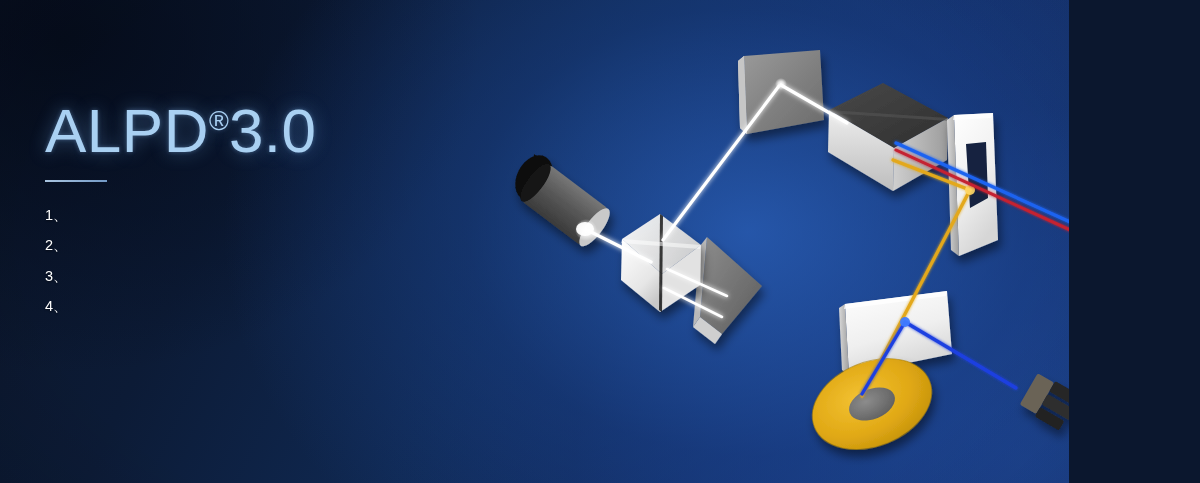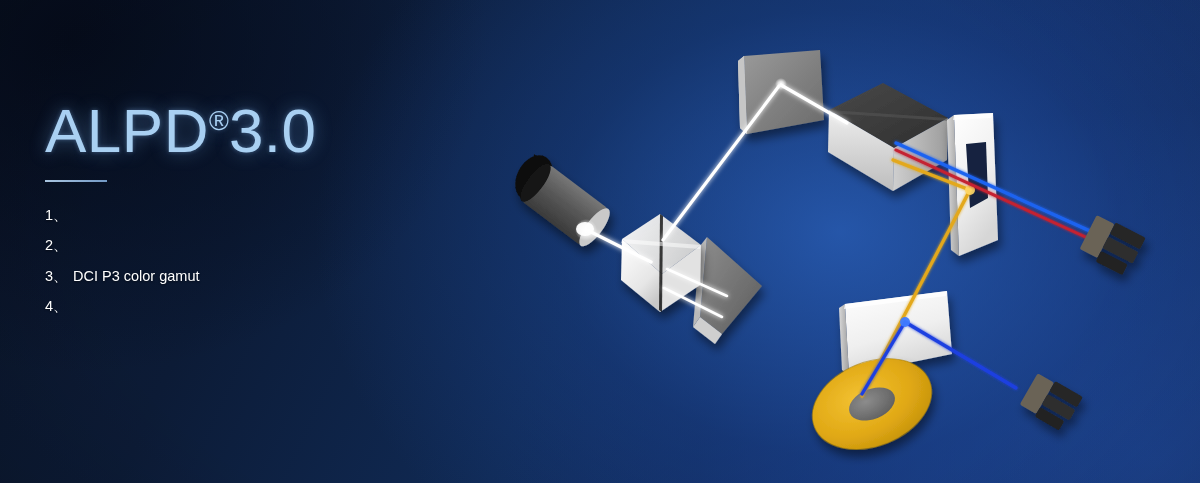--- a/index.html
+++ b/index.html
@@ -3,21 +3,21 @@
 <meta charset="utf-8">
 <style>
   * { margin:0; padding:0; box-sizing:border-box; }
   html, body { width:1200px; height:483px; overflow:hidden; }
   body {
     font-family:"Liberation Sans", sans-serif;
     background:#0b172e;
   }
   #banner {
     position:relative;
-    width:1200px; height:483px;
+    width:1069px; height:483px;
     overflow:hidden;
     background:
       radial-gradient(ellipse 760px 620px at 72% 46%, rgba(35,86,170,0.95) 0%, rgba(24,63,135,0.78) 34%, rgba(15,40,92,0.42) 62%, rgba(10,24,55,0.0) 82%),
       radial-gradient(ellipse 900px 700px at 95% 92%, rgba(28,62,130,0.80) 0%, rgba(16,38,88,0.30) 55%, rgba(10,24,55,0.0) 80%),
       linear-gradient(118deg, #0a1427 0%, #0c1b36 26%, #102palette 26%, #112a57 52%, #16356e 74%, #1a3c7c 100%);
     background-color:#701a75;
   }
   
   #bg-base {
     position:absolute; inset:0;
@@ -306,21 +306,20 @@
 
     <ul id="feature-list">
       <li>
         <span class="num">1、</span>
       </li>
       <li>
         <span class="num">2、</span>
       </li>
       <li>
         <span class="num">3、</span>
-        <span class="txt">DCI P3 color gamut</span>
       </li>
       <li>
         <span class="num">4、</span>
       </li>
     </ul>
   </div>
 
   <div id="vignette"></div>
 </div>
 

